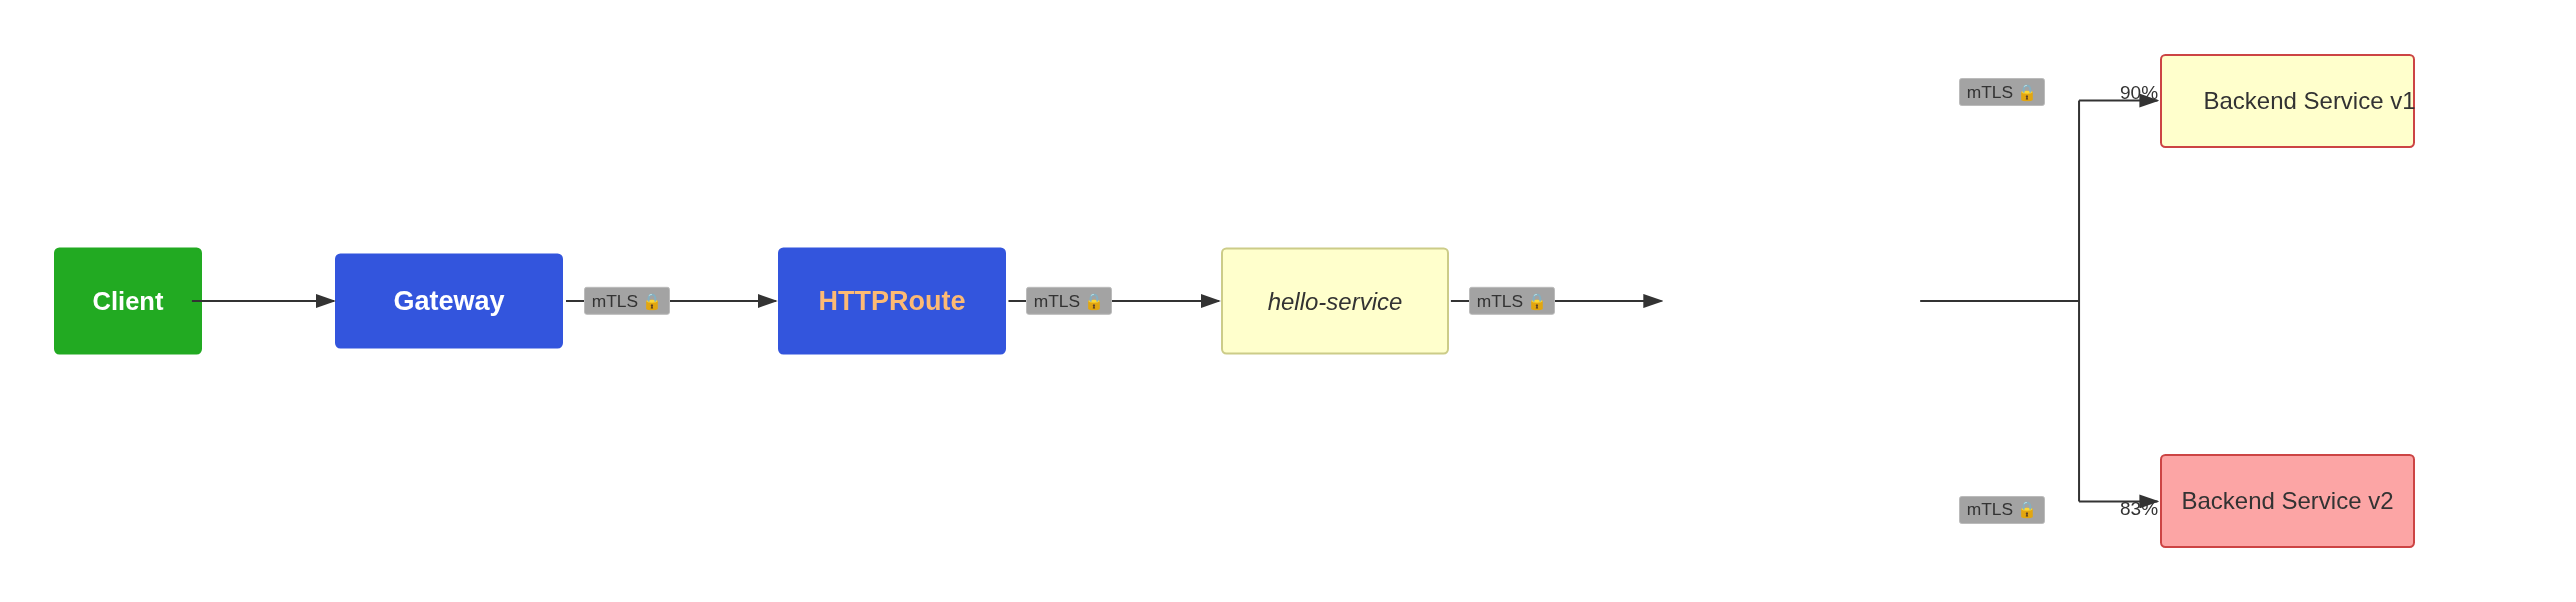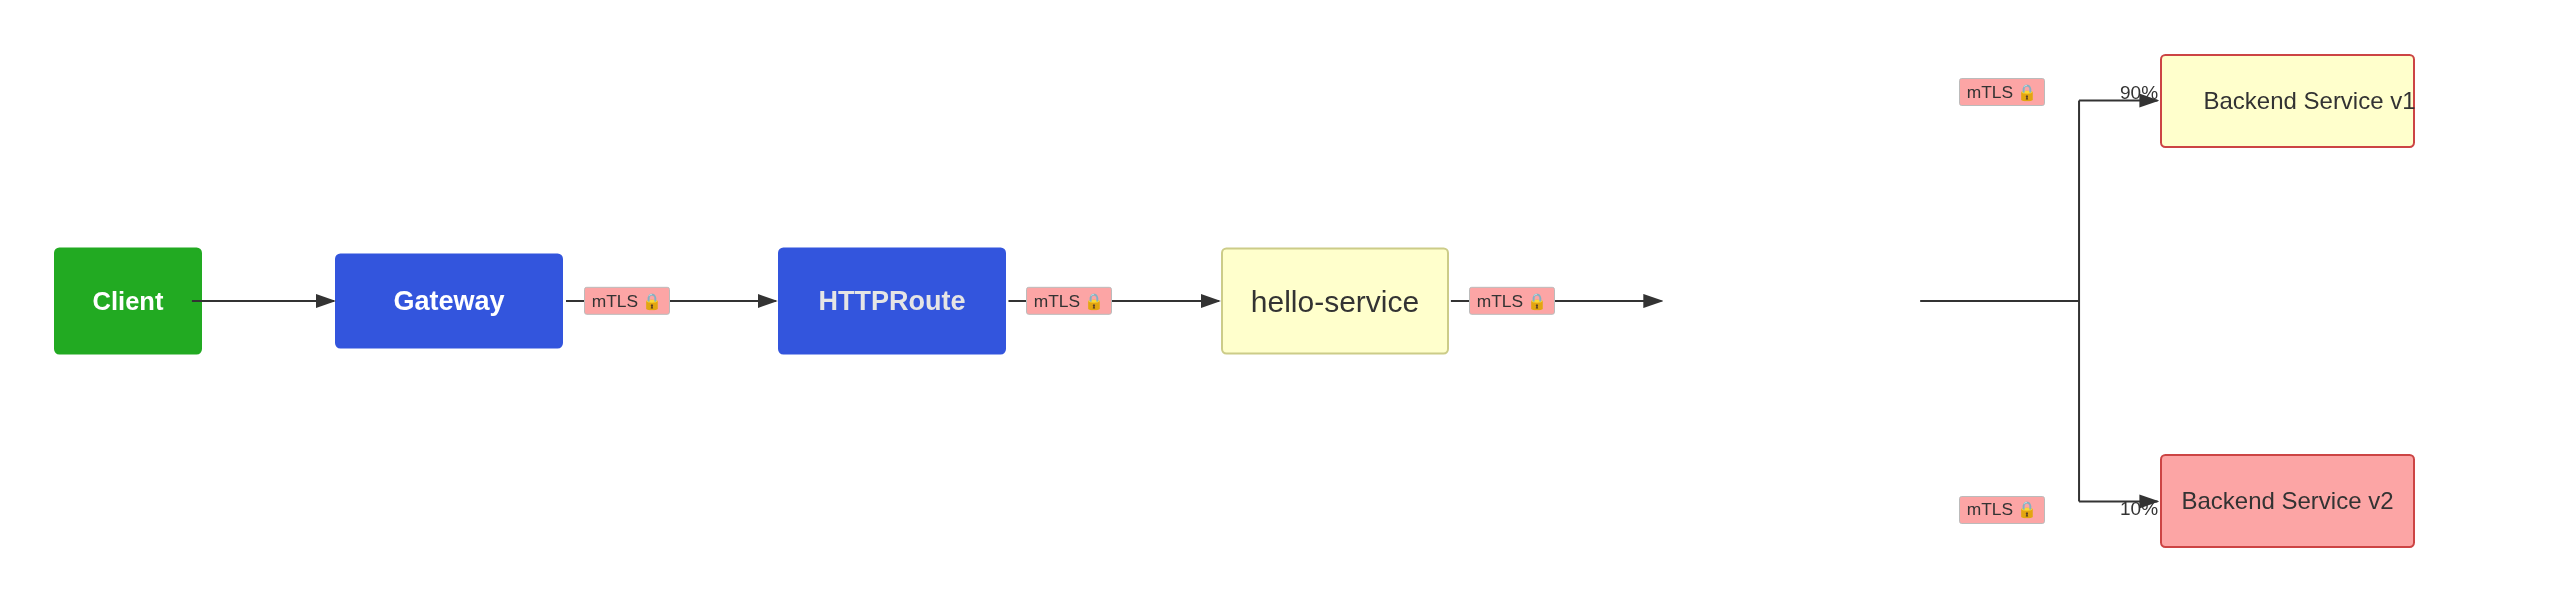--- a/index.html
+++ b/index.html
@@ -57,21 +57,21 @@
       height: 95px;
       left: 335px;
       top: 50%;
       transform: translateY(-50%);
       font-size: 27px;
       font-weight: bold;
     }
 
     .node-httproute {
       background: #3355dd;
-      color: #e5e5e5;
+      color: #fdba74;
       border: 2px solid #3355dd;
       border-radius: 5.4px;
       width: 228px;
       height: 107px;
       left: 778px;
       top: 50%;
       transform: translateY(-50%);
       font-size: 27px;
       font-weight: bold;
     }
@@ -79,21 +79,22 @@
     .node-hello-service {
       background: #ffffcc;
       color: #333333;
       border: 2px solid #cccc88;
       border-radius: 5.4px;
       width: 228px;
       height: 107px;
       left: 1221px;
       top: 50%;
       transform: translateY(-50%);
-      font-size: 30px;
+      font-size: 24px;
+      font-style: italic;
     }
 
     .node-virtual-service {
       background: #ffffff;
       color: #333333;
       border: 2px solid #333333;
       border-radius: 5.4px;
       width: 255px;
       height: 107px;
       left: 1664px;
@@ -125,21 +126,21 @@
       left: 2160px;
       bottom: 54px;
       font-size: 24px;
     }
 
     
     .mtls-label {
       position: absolute;
       display: flex;
       align-items: center;
-      background: #fca5a5;
+      background: #a3a3a3;
       border: 0.7px solid #bbbbbb;
       border-radius: 2.7px;
       padding: 2.7px 6.7px;
       font-size: 17.4px;
       color: #333333;
       white-space: nowrap;
       z-index: 10;
     }
 
     .mtls-label .lock-icon {
@@ -242,21 +243,21 @@
   <div class="node node-backend-v1">
     <span>Backend Service v1</span>
   </div>
 
   <div class="mtls-label" style="left: 1959px; bottom: 78px;">
     <span>mTLS</span>
     <span class="lock-icon">🔒</span>
   </div>
 
   <div class="percent-label" style="left: 2120px; bottom: 82px;">
-    <span>10%</span>
+    <span>83%</span>
   </div>
 
   <div class="node node-backend-v2">
     <span>Backend Service v2</span>
   </div>
 
 </div>
 
 
 </body></html>

